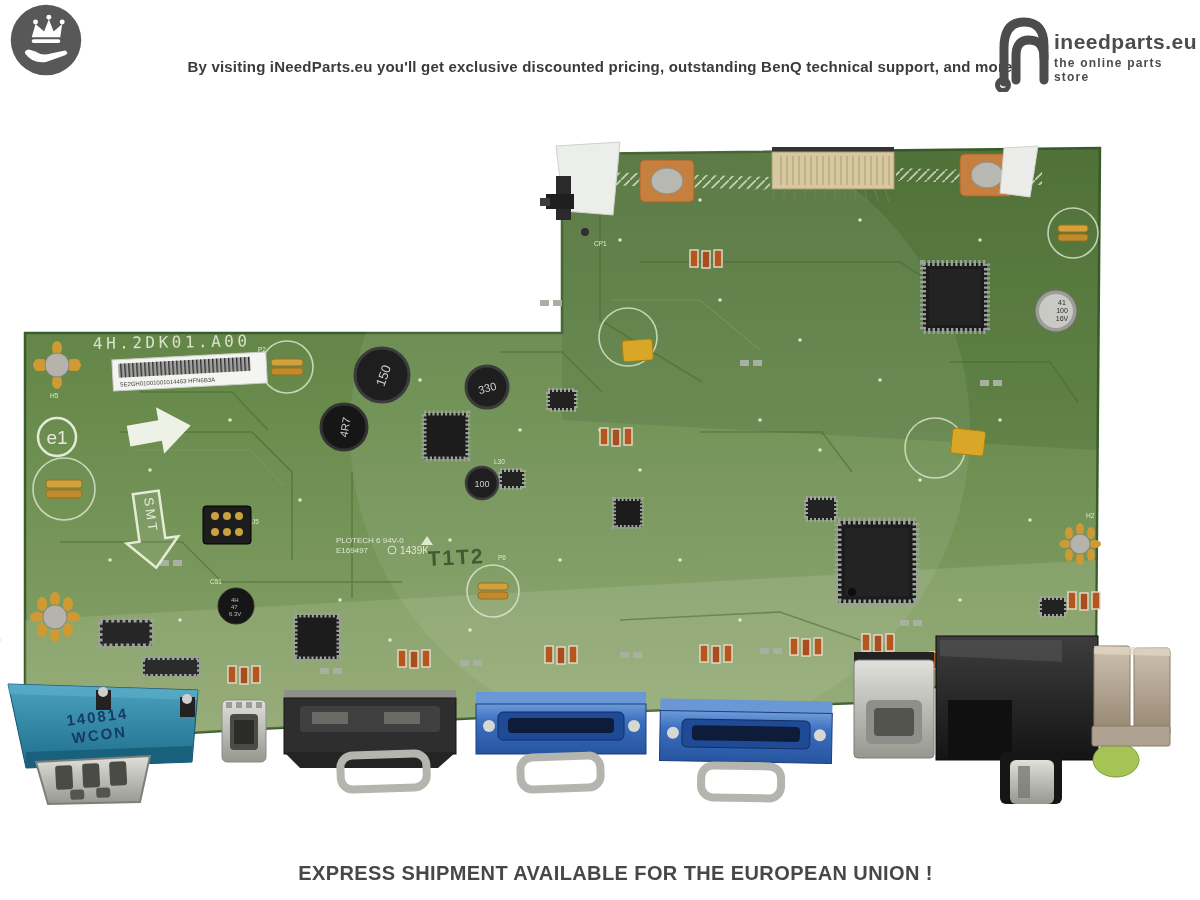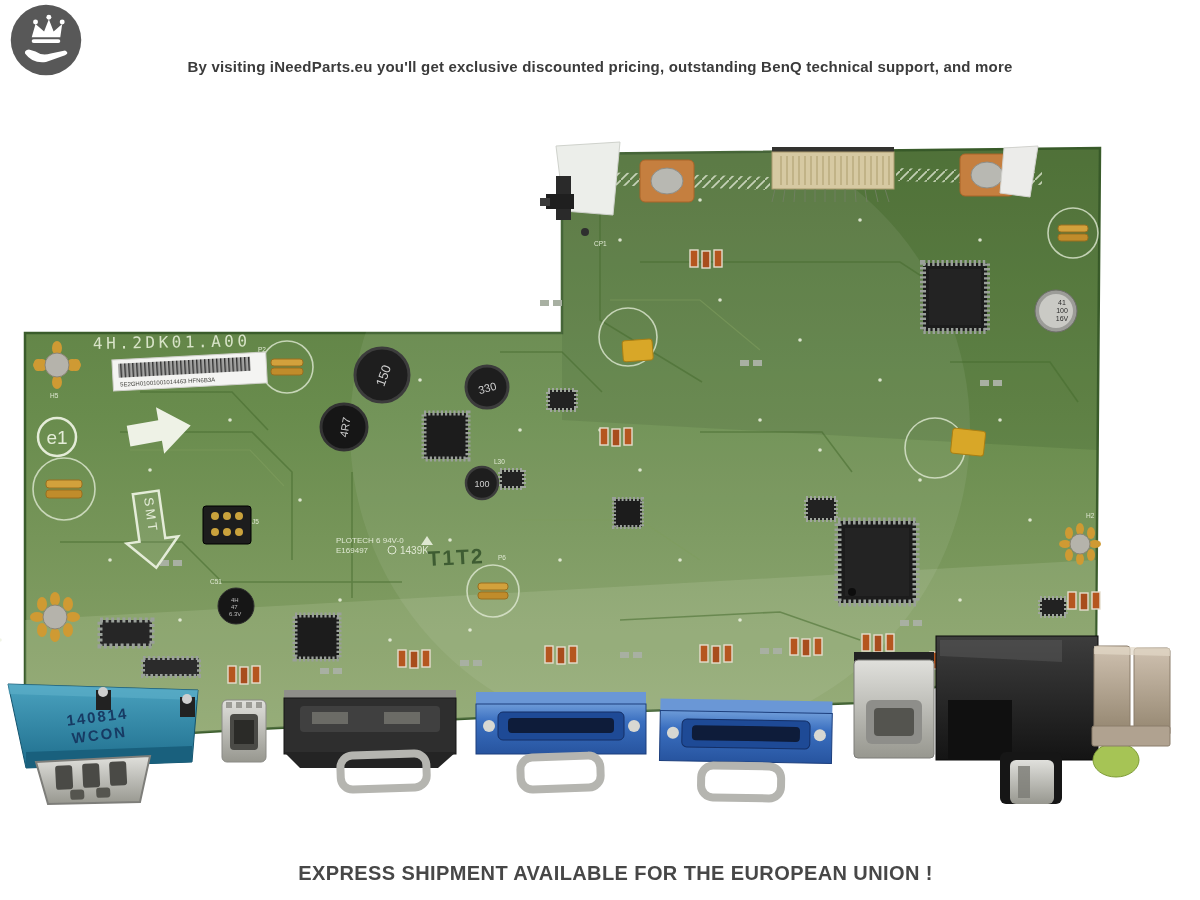--- a/index.html
+++ b/index.html
@@ -31,20 +31,31 @@
       <circle cx="31" cy="21" r="2.6"></circle>
         <circle cx="45" cy="16" r="2.6"></circle>
         <circle cx="59" cy="21" r="2.6"></circle>
       <rect x="27" y="39" width="30" height="4" rx="2"></rect>
     </g>
     <path d="M20,54 Q28,65 42,63 L62,56 Q67,53.5 62,51 L47,54 Q38,57 31,52 L24,50 Q19,51 20,54 Z" fill="#ffffff"></path>
   </svg>
 
   <div class="tagline">By visiting iNeedParts.eu you'll get exclusive discounted pricing, outstanding BenQ technical support, and more</div>
 
+  <div class="brand-right">
+    <svg width="64" height="84" viewBox="0 0 64 84">
+      <g fill="none" stroke="#4c4c4c" stroke-linecap="round">
+        <path d="M12,74 L12,40 Q12,14 32,14 Q52,14 52,38 L52,72" stroke-width="9"></path>
+        <path d="M52,50 Q52,32 37,32 Q24,32 24,48 L24,72" stroke-width="9"></path>
+        <circle cx="11" cy="77" r="5.5" stroke-width="5"></circle>
+      </g>
+    </svg>
+    <div class="nm">ineedparts.eu</div>
+    <div class="sub">the online parts store</div>
+  </div>
 
   <svg width="1200" height="900" viewBox="0 0 1200 900" style="position:absolute;left:0;top:0">
     <defs>
       <linearGradient id="gPcb" x1="0" y1="0" x2="0" y2="1">
         <stop offset="0" stop-color="#57793e"></stop>
           <stop offset="0.45" stop-color="#698c4d"></stop>
         <stop offset="1" stop-color="#8ca46d"></stop>
       </linearGradient>
       <linearGradient id="gTeal" x1="0" y1="0" x2="0" y2="1">
         <stop offset="0" stop-color="#4aa2bf"></stop>

